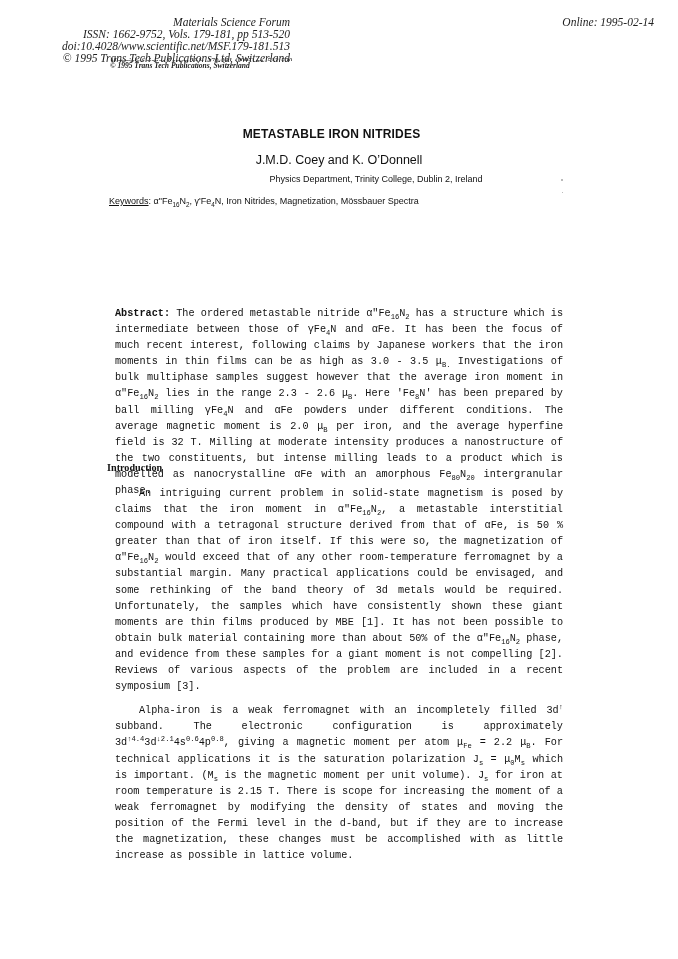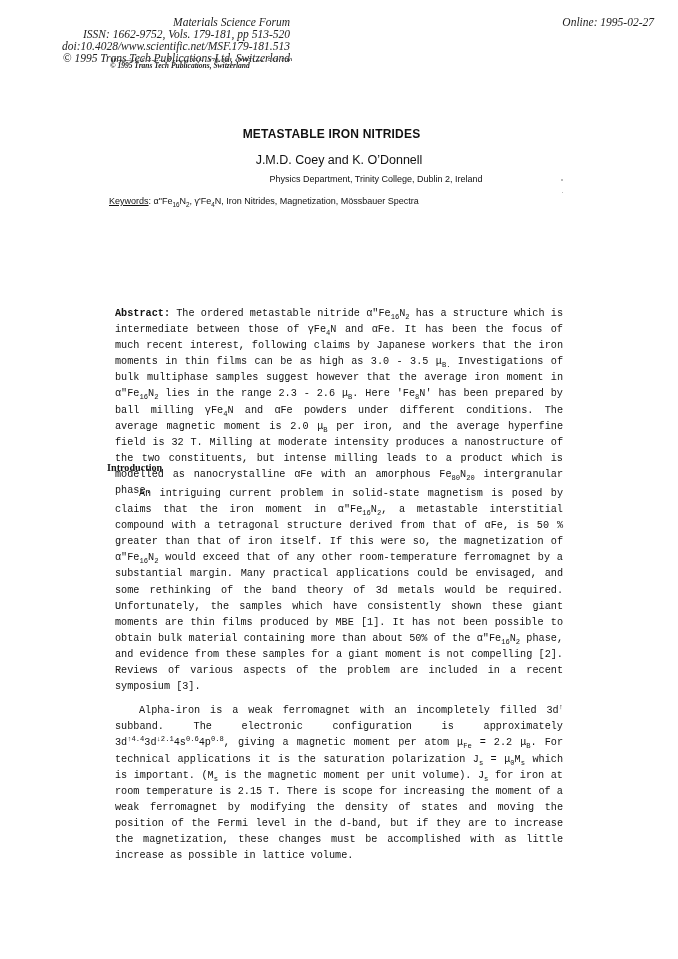--- a/index.html
+++ b/index.html
@@ -25,21 +25,21 @@
 </style>
 </head>
 <body>
 
 <div class="hdr hdr-left">
   <div>Materials Science Forum</div>
   <div>ISSN: 1662-9752, Vols. 179-181, pp 513-520</div>
   <div>doi:10.4028/www.scientific.net/MSF.179-181.513</div>
   <div>© 1995 Trans Tech Publications Ltd, Switzerland</div>
 </div>
-<div class="hdr hdr-right">Online: 1995-02-27</div>
+<div class="hdr hdr-right">Online: 1995-02-14</div>
 
 <div class="stamp">
   <span class="cut">Materials Science Forum Vols. 179-181 (1995) pp. 513-520</span>
   <span>© 1995 Trans Tech Publications, Switzerland</span>
 </div>
 
 <div class="title">METASTABLE IRON NITRIDES</div>
 <div class="authors">J.M.D. Coey and K. O’Donnell</div>
 <div class="affil">Physics Department, Trinity College, Dublin 2, Ireland</div>
 <div class="keywords">

